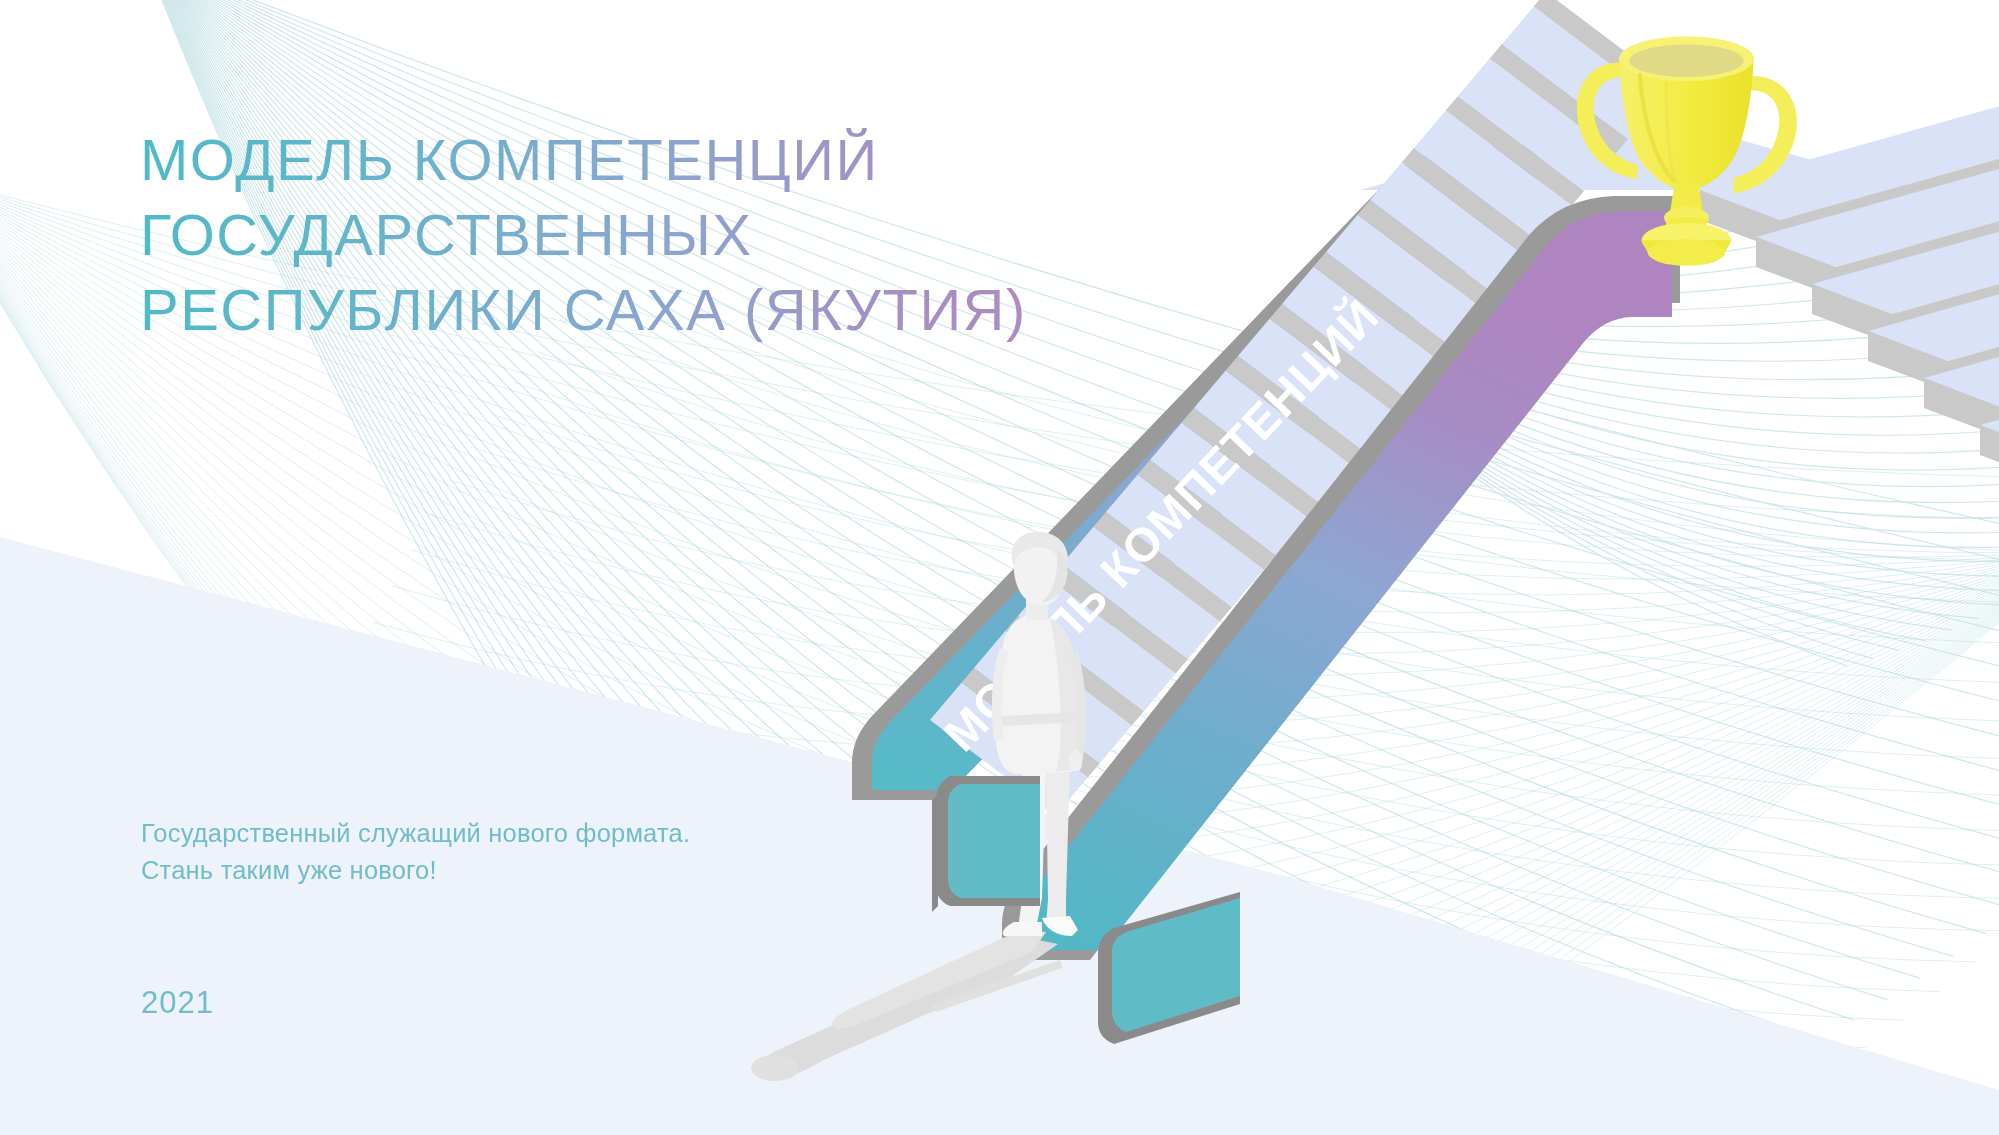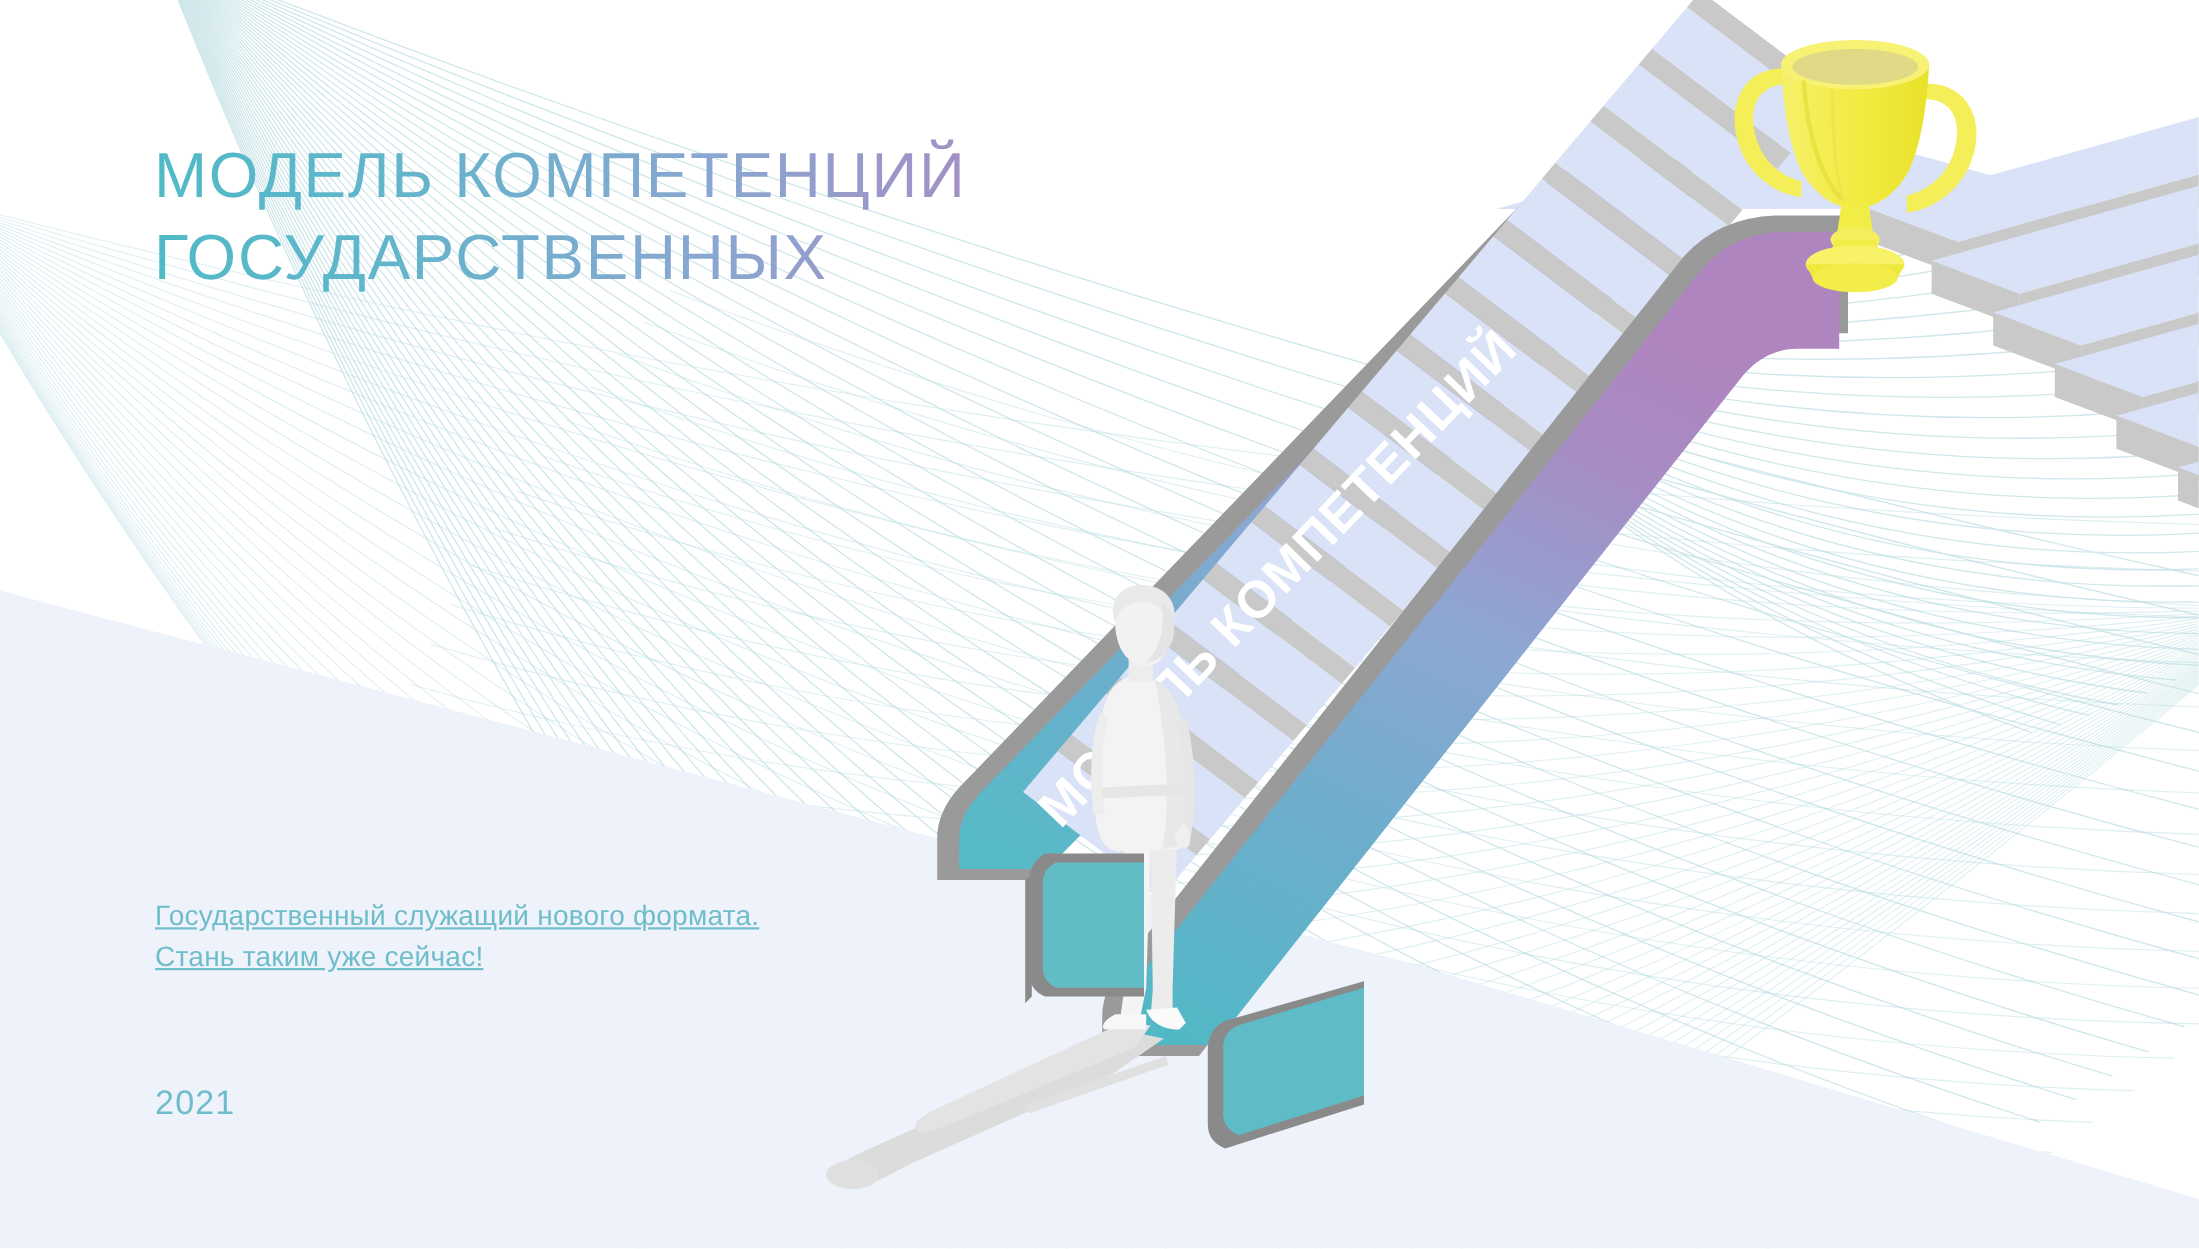--- a/index.html
+++ b/index.html
@@ -27,21 +27,21 @@
     display:block;
     background:linear-gradient(90deg,#4FBAC7 0%,#62B5CB 22%,#8AA6D0 55%,#A58FC4 80%,#AE8BC0 100%);
     -webkit-background-clip:text;background-clip:text;
     -webkit-text-fill-color:transparent;color:transparent;
   }
 
   #subtitle{
     position:absolute;left:141px;top:815px;
     font-size:25.5px;line-height:37px;color:#6FBDCA;letter-spacing:.2px;
   }
-  #subtitle span{display:block;text-decoration:underline;}
+  #subtitle span{display:block;}
 
   #year{
     position:absolute;left:141px;top:985px;
     font-size:31px;color:#6FBDCA;letter-spacing:1px;
   }
 </style>
 </head>
 <body>
 
 <div id="stage">
@@ -519,24 +519,25 @@
                Q 1112 1034 1112 1020 Z" fill="#5FBCC6" transform="translate(0,-8)"></path>
     </g>
 
   </svg>
 
   <div id="textblock">
 
     <div id="title">
       <span class="tline">МОДЕЛЬ КОМПЕТЕНЦИЙ</span>
       <span class="tline">ГОСУДАРСТВЕННЫХ</span>
+      <span class="tline">РЕСПУБЛИКИ САХА (ЯКУТИЯ)</span>
     </div>
 
     <div id="subtitle">
       <span>Государственный служащий нового формата.</span>
-      <span>Стань таким уже сейчас!</span>
+      <span>Стань таким уже нового!</span>
     </div>
 
     <div id="year">2021</div>
 
   </div>
 
 </div>
 
 </body></html>

